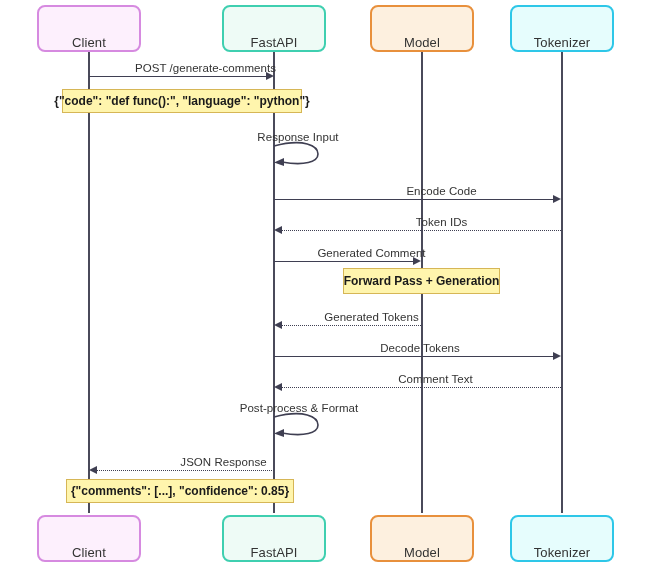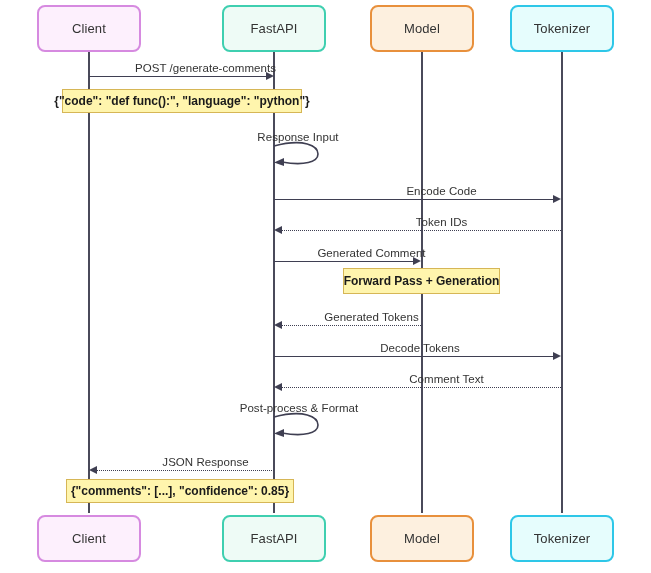--- a/index.html
+++ b/index.html
@@ -19,21 +19,21 @@
     height: 573px;
     background: #ffffff;
   }
   .actor-box {
     position: absolute;
     box-sizing: border-box;
     border-radius: 8px;
     border-width: 2px;
     border-style: solid;
     display: flex;
-    align-items: center;
+    align-items: flex-end;
     justify-content: center;
     font-size: 13px;
     color: #333333;
     letter-spacing: .1px;
   }
   .lifeline {
     position: absolute;
     width: 2px;
     background: #4a4a5a;
   }
@@ -141,31 +141,31 @@
   </div>
 
   <div class="msg-label" style="left:274px; top:311px; width:147px;">Generated Tokens</div>
   <div class="msg-line dotted" style="left:282px; top:325px; width:139px;"></div>
   <div class="arrow-head left" style="left:274px; top:321px;"></div>
 
   <div class="msg-label" style="left:274px; top:342px; width:244px;">Decode Tokens</div>
   <div class="msg-line" style="left:274px; top:356px; width:279px;"></div>
   <div class="arrow-head right" style="left:553px; top:352px;"></div>
 
-  <div class="msg-label" style="left:284px; top:373px; width:277px;">Comment Text</div>
+  <div class="msg-label" style="left:273px; top:373px; width:277px;">Comment Text</div>
   <div class="msg-line dotted" style="left:282px; top:387px; width:279px;"></div>
   <div class="arrow-head left" style="left:274px; top:383px;"></div>
 
   <div class="msg-label" style="left:180px; top:402px; width:190px; text-align:center;">Post-process &amp; Format</div>
   <svg class="self-loop" style="left:270px; top:411px;" width="54" height="28" viewBox="0 0 54 28">
     <path d="M4,6 C34,-2 48,6 48,14 C48,22 34,26 12,22" fill="none" stroke="#3f3f52" stroke-width="1.6"></path>
     <polygon points="14,18 4,22.5 14,26" fill="#3f3f52"></polygon>
   </svg>
 
-  <div class="msg-label" style="left:89px; top:456px; width:185px;">JSON Response</div>
+  <div class="msg-label" style="left:107px; top:456px; width:185px;">JSON Response</div>
   <div class="msg-line dotted" style="left:97px; top:470px; width:177px;"></div>
   <div class="arrow-head left" style="left:89px; top:466px;"></div>
 
   <div class="note-box" style="left:66px; top:479px; width:228px; height:24px;">
     <span class="note-text">{"comments": [...], "confidence": 0.85}</span>
   </div>
 
   <div class="actor-box" style="left:37px; top:515px; width:104px; height:47px; background:#fdf0fd; border-color:#d68ae0;">
     <span>Client</span>
   </div>

